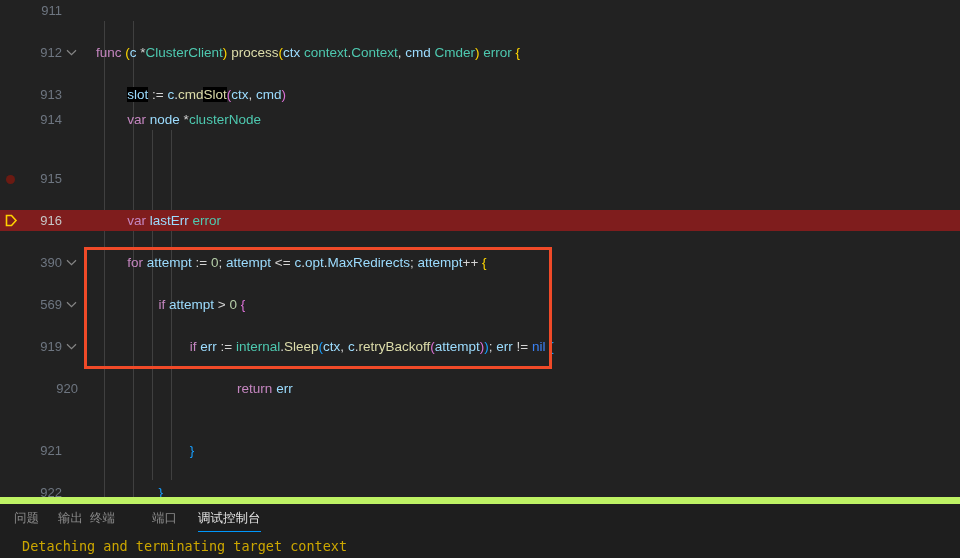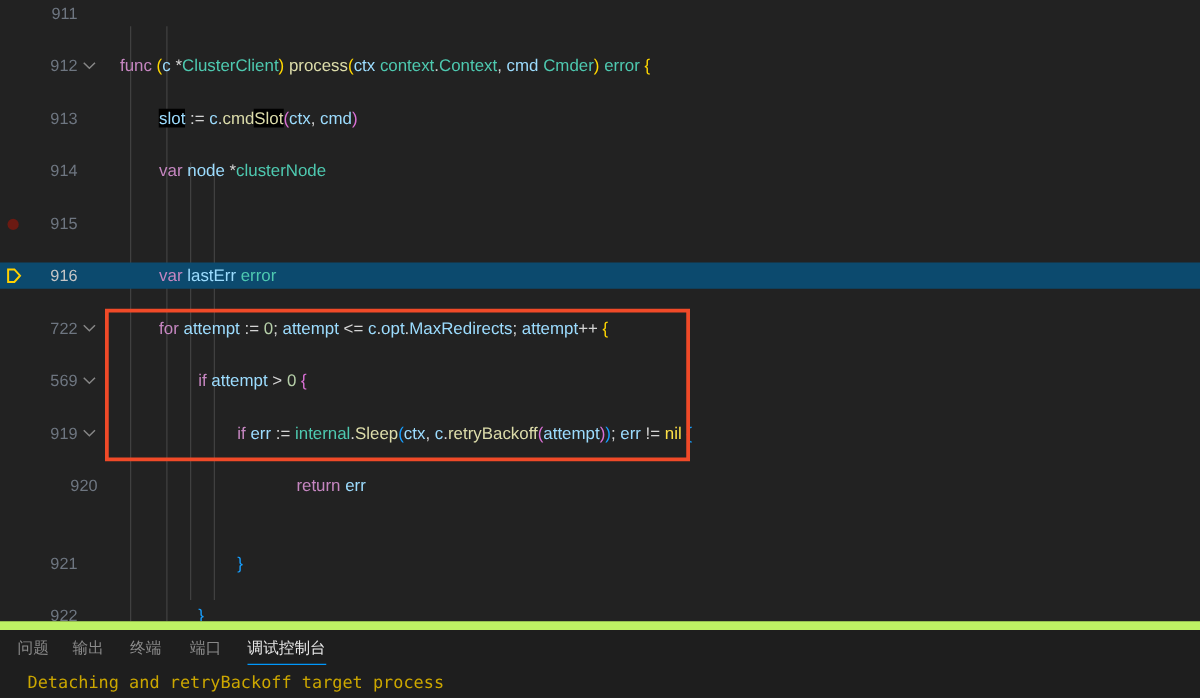--- a/index.html
+++ b/index.html
@@ -16,21 +16,21 @@
   .editor{
     position:absolute;left:0;top:0;width:960px;height:497px;
     background:#222222;overflow:hidden;
   }
   .code-lines{position:absolute;left:0;top:0;width:960px;}
   .line{
     position:relative;height:21px;line-height:21px;white-space:pre;
     font-family:Liberation Sans, sans-serif;
     font-size:13.5px;
   }
-  .line.current{background:#0c4a6e;}
+  .line.current{background:#7f1d1d;}
   .gutter{
     position:absolute;left:0;top:0;width:22px;height:21px;
   }
   .bp{
     position:absolute;left:6px;top:7px;width:9px;height:9px;border-radius:50%;
   }
   .bp.off{background:#6b1a12;}
   .exec-arrow{
     position:absolute;left:5px;top:4px;width:0;height:0;
   }
@@ -47,21 +47,21 @@
   .fold svg{display:block;margin-top:7px;}
   .ctext{
     position:absolute;left:96px;top:0;height:21px;white-space:pre;
   }
 
   
   .guide{position:absolute;top:0;width:1px;background:#404040;}
 
   
   .kw      {color:#c586c0;}   
-  .kw2     {color:#fde047;text-align:right;}   
+  .kw2     {color:#3b82f6;text-align:right;}   
   .fn      {color:#dcdcaa;}
   .typ     {color:#4ec9b0;}
   .var     {color:#9cdcfe;}
   .op      {color:#d4d4d4;}
   .num     {color:#b5cea8;}
   .pl1     {color:#ffd700;}
   .pl2     {color:#da70d6;}
   .pl3     {color:#179fff;}
   .plain   {color:#d4d4d4;}
   .sel     {background:#000000;margin-top:12px;}
@@ -114,50 +114,50 @@
         <div class="guide" style="left: 152px; top: 130px; height: 350px;"></div>
         <div class="guide" style="left: 171px; top: 130px; height: 350px;"></div>
       </div>
 
     <div class="code-lines" id="code-lines">
         <div class="line" style="top: 0px;"><div class="gutter"></div><div class="lnum">911</div><div class="ctext" style="padding-left: 0px;"></div></div>
         <div class="line" style="top: 21px;"><div class="gutter"></div><div class="lnum">912</div><div class="fold"><svg width="11" height="7" viewBox="0 0 11 7">
               <path d="M1 1.2 L5.5 5.6 L10 1.2" fill="none" stroke="#868686" stroke-width="1.2"></path>
             </svg></div><div class="ctext" style="padding-left: 0px;"><span class="kw">func</span><span class="plain"> </span><span class="pl1">(</span><span class="var">c </span><span class="op">*</span><span class="typ">ClusterClient</span><span class="pl1">)</span><span class="plain"> </span><span class="fn">process</span><span class="pl1">(</span><span class="var">ctx </span><span class="typ">context</span><span class="plain">.</span><span class="typ">Context</span><span class="plain">, </span><span class="var">cmd </span><span class="typ">Cmder</span><span class="pl1">)</span><span class="plain"> </span><span class="typ">error</span><span class="plain"> </span><span class="pl1">{</span></div></div>
         <div class="line" style="top: 42px;"><div class="gutter"></div><div class="lnum">913</div><div class="ctext" style="padding-left: 31.28px;"><span class="var sel">slot</span><span class="plain"> </span><span class="op">:=</span><span class="plain"> </span><span class="var">c</span><span class="plain">.</span><span class="fn">cmd</span><span class="fn sel">Slot</span><span class="pl2">(</span><span class="var">ctx</span><span class="plain">, </span><span class="var">cmd</span><span class="pl2">)</span></div></div>
-        <div class="line" style="top: 63px;"><div class="gutter"></div><div class="lnum">914</div><div class="ctext" style="padding-left: 31.28px;"><span class="kw">var</span><span class="plain"> </span><span class="var">node</span><span class="plain"> </span><span class="op">*</span><span class="typ">clusterNode</span></div></div>
+        <div class="line" style="top: 46px;"><div class="gutter"></div><div class="lnum">914</div><div class="ctext" style="padding-left: 31.28px;"><span class="kw">var</span><span class="plain"> </span><span class="var">node</span><span class="plain"> </span><span class="op">*</span><span class="typ">clusterNode</span></div></div>
         <div class="line" style="top: 84px;"><div class="gutter"><div class="bp off"></div></div><div class="lnum">915</div></div>
         <div class="line current" style="top: 105px;"><div class="gutter"><div class="exec-arrow"><svg width="13" height="13" viewBox="0 0 13 13">
                 <path d="M1.5 1.5 L6.5 1.5 L11 6.5 L6.5 11.5 L1.5 11.5 Z" fill="none" stroke="#ffd000" stroke-width="1.6"></path>
               </svg></div></div><div class="lnum active">916</div><div class="ctext" style="padding-left: 31.28px;"><span class="kw">var</span><span class="plain"> </span><span class="var">lastErr</span><span class="plain"> </span><span class="typ">error</span></div></div>
-        <div class="line" style="top: 126px;"><div class="gutter"></div><div class="lnum">722</div><div class="fold"><svg width="11" height="7" viewBox="0 0 11 7">
+        <div class="line" style="top: 126px;"><div class="gutter"></div><div class="lnum">390</div><div class="fold"><svg width="11" height="7" viewBox="0 0 11 7">
               <path d="M1 1.2 L5.5 5.6 L10 1.2" fill="none" stroke="#868686" stroke-width="1.2"></path>
             </svg></div><div class="ctext" style="padding-left: 31.28px;"><span class="kw">for</span><span class="plain"> </span><span class="var">attempt</span><span class="plain"> </span><span class="op">:=</span><span class="plain"> </span><span class="num">0</span><span class="plain">; </span><span class="var">attempt</span><span class="plain"> </span><span class="op">&lt;=</span><span class="plain"> </span><span class="var">c</span><span class="plain">.</span><span class="var">opt</span><span class="plain">.</span><span class="var">MaxRedirects</span><span class="plain">; </span><span class="var">attempt</span><span class="op">++</span><span class="plain"> </span><span class="pl1">{</span></div></div>
         <div class="line" style="top: 147px;"><div class="gutter"></div><div class="lnum">569</div><div class="fold"><svg width="11" height="7" viewBox="0 0 11 7">
               <path d="M1 1.2 L5.5 5.6 L10 1.2" fill="none" stroke="#868686" stroke-width="1.2"></path>
             </svg></div><div class="ctext" style="padding-left: 62.56px;"><span class="kw">if</span><span class="plain"> </span><span class="var">attempt</span><span class="plain"> </span><span class="op">&gt;</span><span class="plain"> </span><span class="num">0</span><span class="plain"> </span><span class="pl2">{</span></div></div>
         <div class="line" style="top: 168px;"><div class="gutter"></div><div class="lnum">919</div><div class="fold"><svg width="11" height="7" viewBox="0 0 11 7">
               <path d="M1 1.2 L5.5 5.6 L10 1.2" fill="none" stroke="#868686" stroke-width="1.2"></path>
             </svg></div><div class="ctext" style="padding-left: 93.84px;"><span class="kw">if</span><span class="plain"> </span><span class="var">err</span><span class="plain"> </span><span class="op">:=</span><span class="plain"> </span><span class="typ">internal</span><span class="plain">.</span><span class="fn">Sleep</span><span class="pl3">(</span><span class="var">ctx</span><span class="plain">, </span><span class="var">c</span><span class="plain">.</span><span class="fn">retryBackoff</span><span class="pl2">(</span><span class="var">attempt</span><span class="pl2">)</span><span class="pl3">)</span><span class="plain">; </span><span class="var">err</span><span class="plain"> </span><span class="op">!=</span><span class="plain"> </span><span class="kw2">nil</span><span class="plain"> </span><span class="pl3">{</span></div></div>
         <div class="line" style="top: 189px; margin-left: 16px;"><div class="gutter"></div><div class="lnum">920</div><div class="ctext" style="padding-left: 125.12px;"><span class="kw">return</span><span class="plain"> </span><span class="var">err</span></div></div>
         <div class="line" style="top: 210px; margin-top: 20px;"><div class="gutter"></div><div class="lnum">921</div><div class="ctext" style="padding-left: 93.84px;"><span class="pl3">}</span></div></div>
         <div class="line" style="top: 231px;"><div class="gutter"></div><div class="lnum">922</div><div class="ctext" style="padding-left: 62.56px;"><span class="pl3">}</span></div></div>
       </div>
 
     <div class="annot" id="annot-box" style="left: 84px; top: 247px; width: 468px; height: 122px; border-color: rgb(240, 74, 40);"></div>
   </div>
 
   <div class="panel">
     <div class="panel-tabs" id="panel-tabs">
         <div class="ptab" style="left: 14px;"><span>问题</span></div>
         <div class="ptab" style="left: 58px;"><span>输出</span></div>
-        <div class="ptab" style="left: 104px; text-align: center;"><span>终端</span></div>
+        <div class="ptab" style="left: 90px; text-align: center;"><span>终端</span></div>
         <div class="ptab" style="left: 152px;"><span>端口</span></div>
         <div class="ptab active" style="left: 198px;"><span>调试控制台</span><div class="ul" style="background: rgb(0, 151, 251);"></div></div>
       </div>
     <div id="term-out">
-        <div class="term-line" style="top: 32px; color: rgb(204, 167, 0);">Detaching and retryBackoff target process</div>
+        <div class="term-line" style="top: 32px; color: rgb(204, 167, 0);">Detaching and terminating target context</div>
         <div class="term-line" style="top: 53px; color: rgb(204, 167, 0);">dlv dap (211654) exited with code: 0</div>
       </div>
   </div>
 
   <div class="watermark">CSDN @spcof</div>
 </div>
 
 </body></html>

